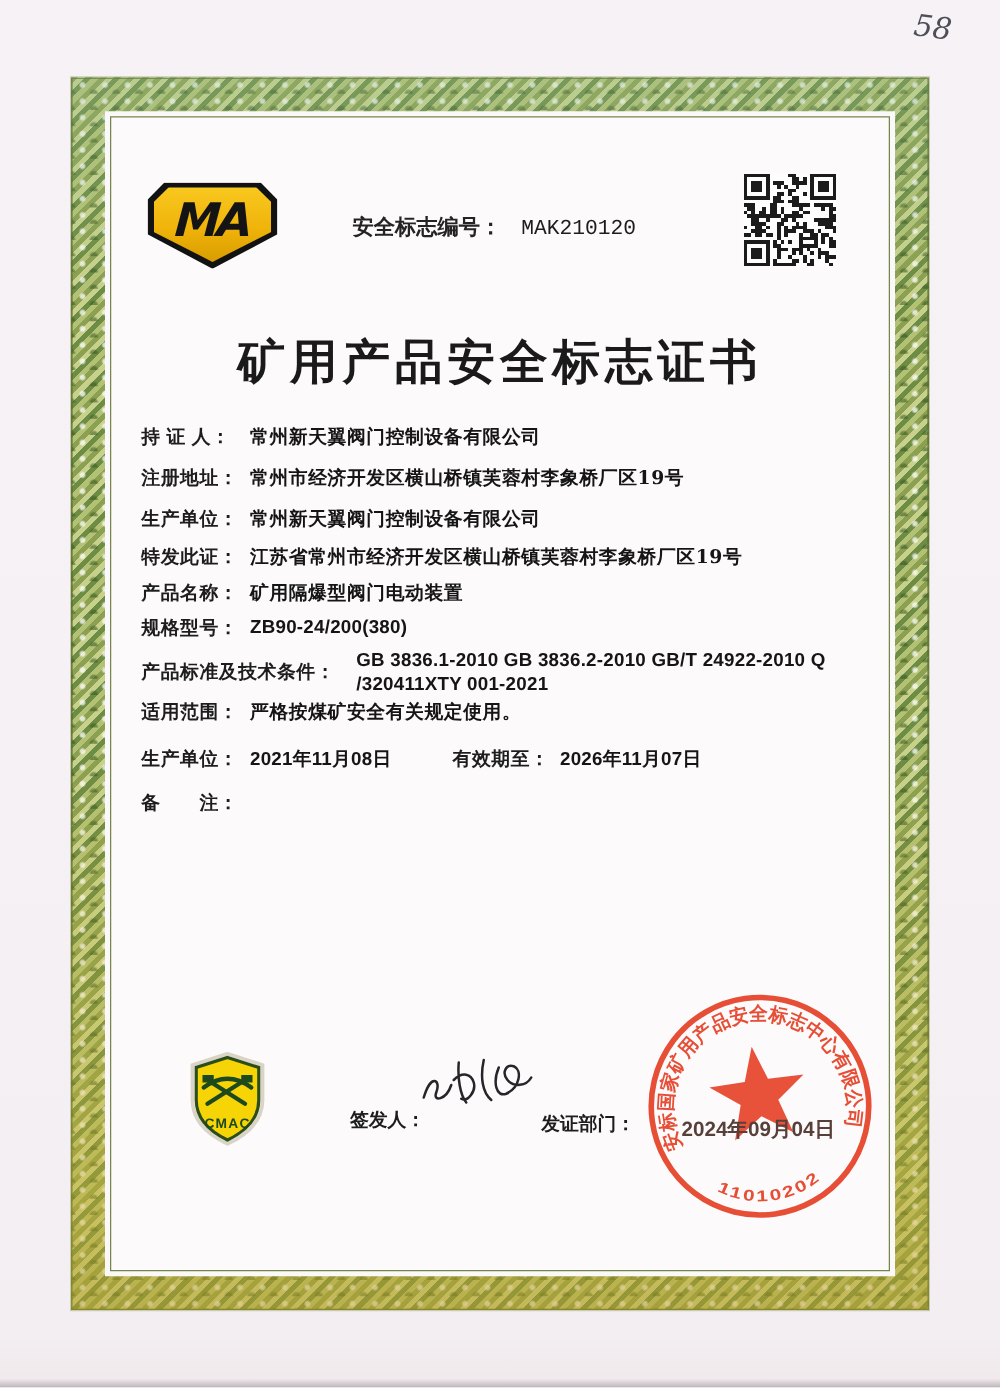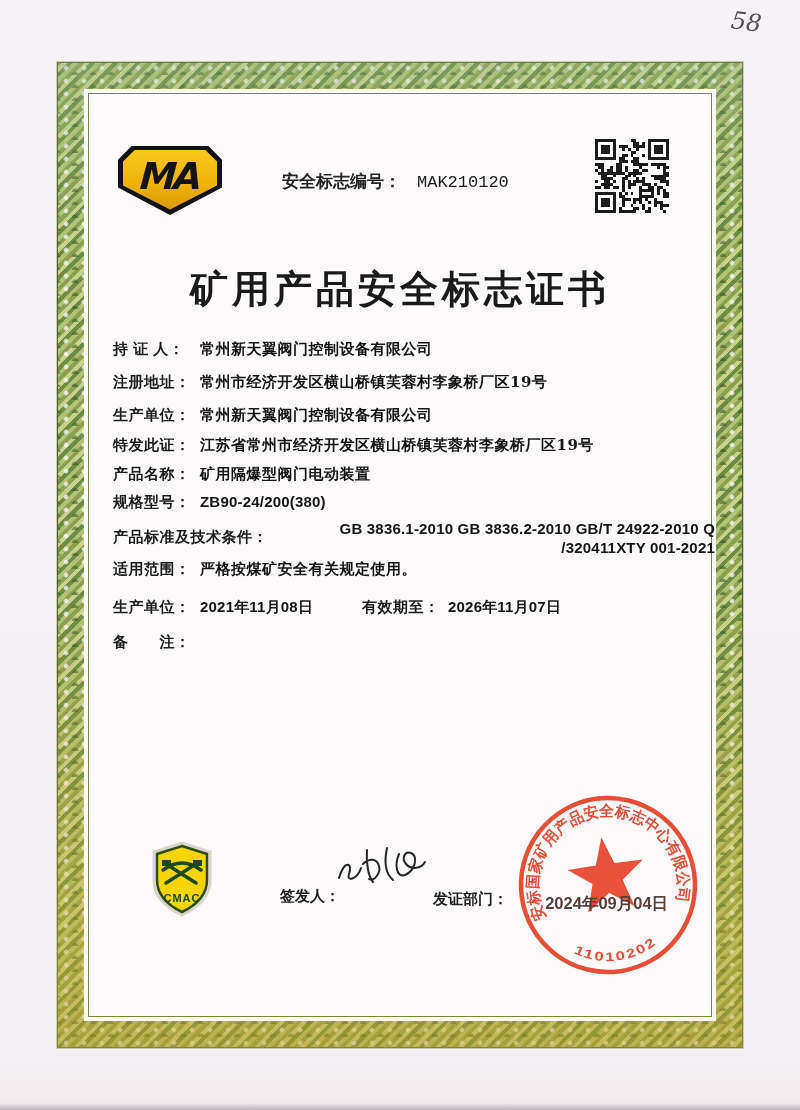--- a/index.html
+++ b/index.html
@@ -64,21 +64,21 @@
     position:absolute; left:0; top:0; font-family:"Liberation Sans",sans-serif;
     font-weight:700; font-size:15px; color:#1d1d1d; letter-spacing:.5px; white-space:nowrap;
   }
   .v { position:absolute; top:0; white-space:nowrap; }
   .valcn {
     font-family:"DejaVu Serif", serif; font-weight:700; font-size:15px;
     color:#151515; letter-spacing:.5px;
   }
   .vallat {
     font-family:"Liberation Sans", sans-serif; font-weight:700; font-size:15px;
-    color:#151515; letter-spacing:.2px;text-align:right;
+    color:#151515; letter-spacing:.2px;
   }
   .standards-val {
     white-space:pre-line !important; line-height:19px; width:430px;
   }
   
   .statement {
     position:absolute; left:113px; top:731px; width:592px;
     font-family:"DejaVu Serif", serif; font-weight:700; font-size:15.5px;
     line-height:21.5px; color:#161616; text-align:justify; text-indent:27px;
   }

